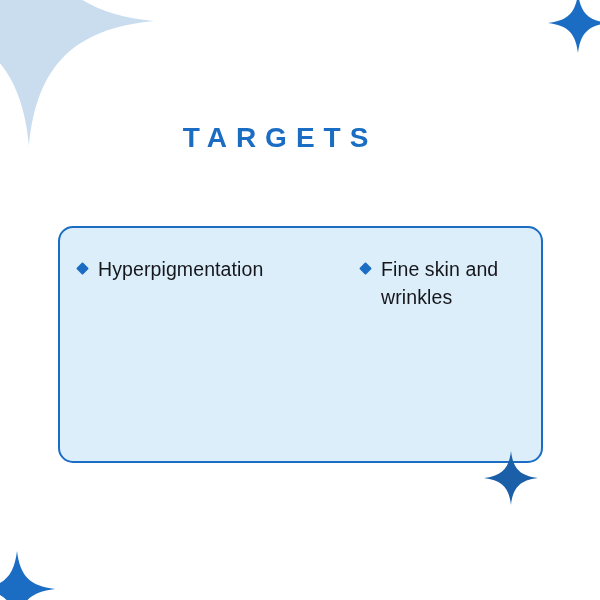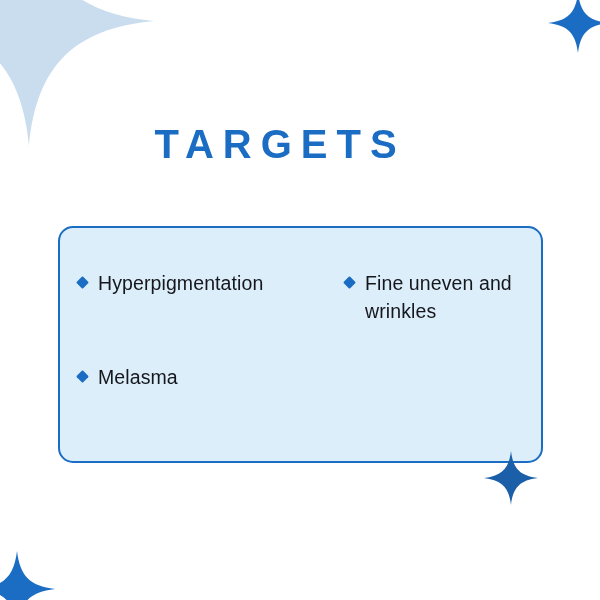--- a/index.html
+++ b/index.html
@@ -54,21 +54,21 @@
     height: 76px;
   }
 
   
   .page-title {
     position: absolute;
     left: 0;
     top: 124px;
     width: 551px;
     text-align: center;
-    font-size: 40px;
+    font-size: 28px;
     font-weight: 700;
     letter-spacing: 9px;
     color: #1B6DC4;
     line-height: 1;
     text-indent: 9px;
   }
 
   
   .targets-card {
     position: absolute;
@@ -78,26 +78,27 @@
     height: 237px;
     box-sizing: border-box;
     background: #DCEEFA;
     border: 2px solid #1B6DC4;
     border-radius: 15px;
   }
 
   .targets-grid {
     position: absolute;
     left: 18px;
-    top: 41px;
+    top: 27px;
     right: 10px;
     display: grid;
     grid-template-columns: 267px 1fr;
     row-gap: 38px;
     column-gap: 0px;
+    gap: 16px;
   }
 
   .target-item {
     display: flex;
     align-items: flex-start;
     gap: 11px;
   }
 
   .bullet-diamond {
     flex: 0 0 auto;
@@ -138,27 +139,23 @@
 
   <div class="targets-card">
     <div class="targets-grid">
 
       <div class="target-item col-left">
         <span class="bullet-diamond"></span>
         <span class="target-label">Hyperpigmentation</span>
       </div>
       <div class="target-item col-right">
         <span class="bullet-diamond"></span>
-        <span class="target-label">Fine uneven and wrinkles</span>
+        <span class="target-label">Fine skin and wrinkles</span>
       </div>
 
-      <div class="target-item col-left">
-        <span class="bullet-diamond"></span>
-        <span class="target-label">Melasma</span>
-      </div>
 
     </div>
   </div>
 
   <svg class="sparkle sparkle-card" viewBox="0 0 100 100" aria-hidden="true">
     <path d="M50 0 C54 33 67 46 100 50 C67 54 54 67 50 100 C46 67 33 54 0 50 C33 46 46 33 50 0 Z" fill="#1A5FA8"></path>
   </svg>
 
   <svg class="sparkle sparkle-bl" viewBox="0 0 100 100" aria-hidden="true">
     <path d="M50 0 C54 33 67 46 100 50 C67 54 54 67 50 100 C46 67 33 54 0 50 C33 46 46 33 50 0 Z" fill="#1B6DC4"></path>

